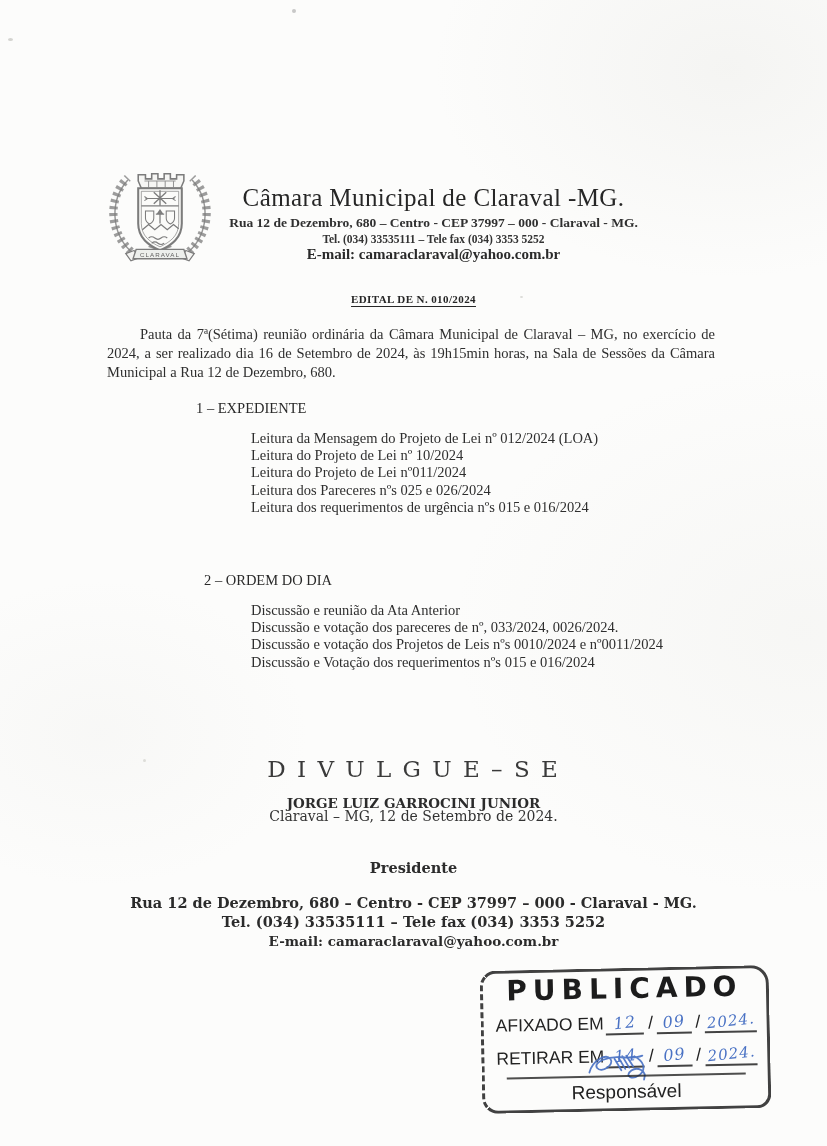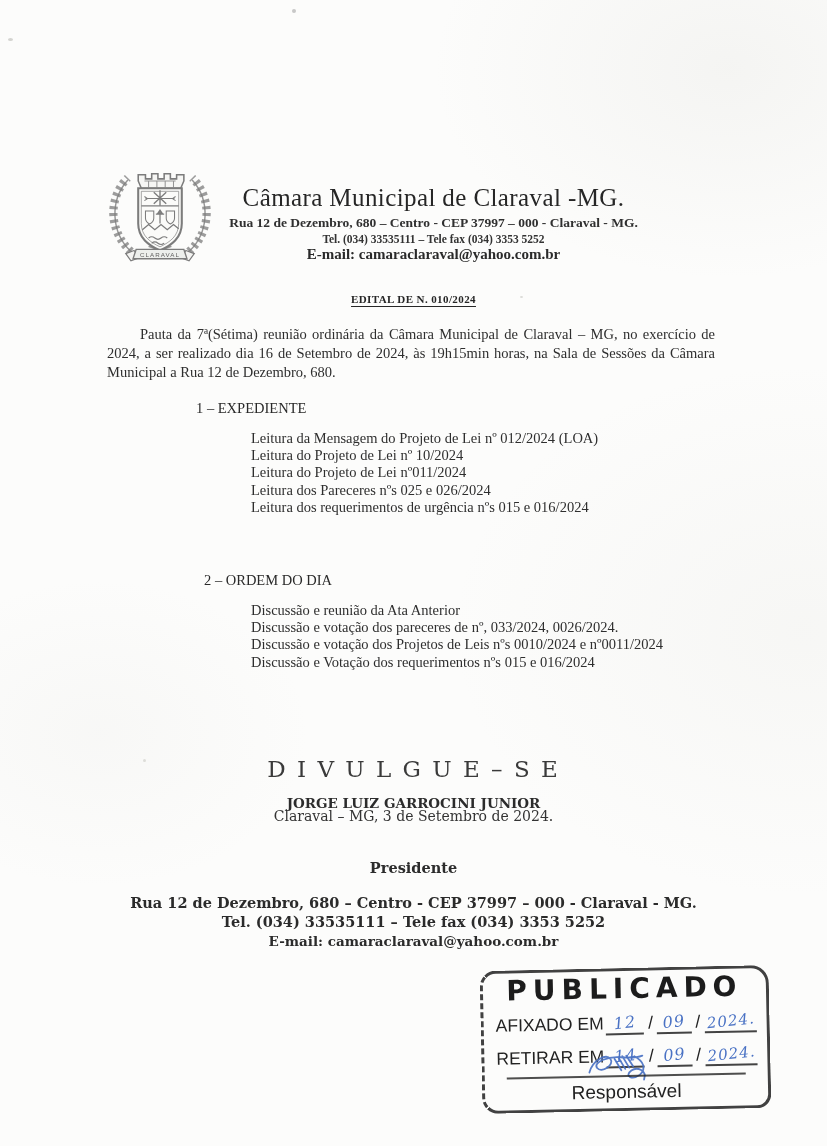--- a/index.html
+++ b/index.html
@@ -176,21 +176,21 @@
 
   <div class="section-heading sec2-heading">2 – ORDEM DO DIA</div>
   <ul class="item-list sec2-list">
     <li>Discussão e reunião da Ata Anterior</li>
     <li>Discussão e votação dos pareceres de nº, 033/2024, 0026/2024.</li>
     <li>Discussão e votação dos Projetos de Leis nºs 0010/2024 e nº0011/2024</li>
     <li>Discussão e Votação dos requerimentos nºs 015 e 016/2024</li>
   </ul>
 
   <div class="closing">D I V U L G U E – S E</div>
-  <div class="dateline">Claraval – MG, 3 de Setembro de 2024.</div>
+  <div class="dateline">Claraval – MG, 12 de Setembro de 2024.</div>
   <div class="signer-name">JORGE LUIZ GARROCINI JUNIOR</div>
   <div class="signer-title">Presidente</div>
 
   <div class="footer">
     <div class="footer-address">Rua 12 de Dezembro, 680 – Centro - CEP 37997 – 000 - Claraval - MG.</div>
     <div class="footer-phone">Tel. (034) 33535111 – Tele fax (034) 3353 5252</div>
     <div class="footer-email">E-mail: camaraclaraval@yahoo.com.br</div>
   </div>
 
   <div class="stamp">

